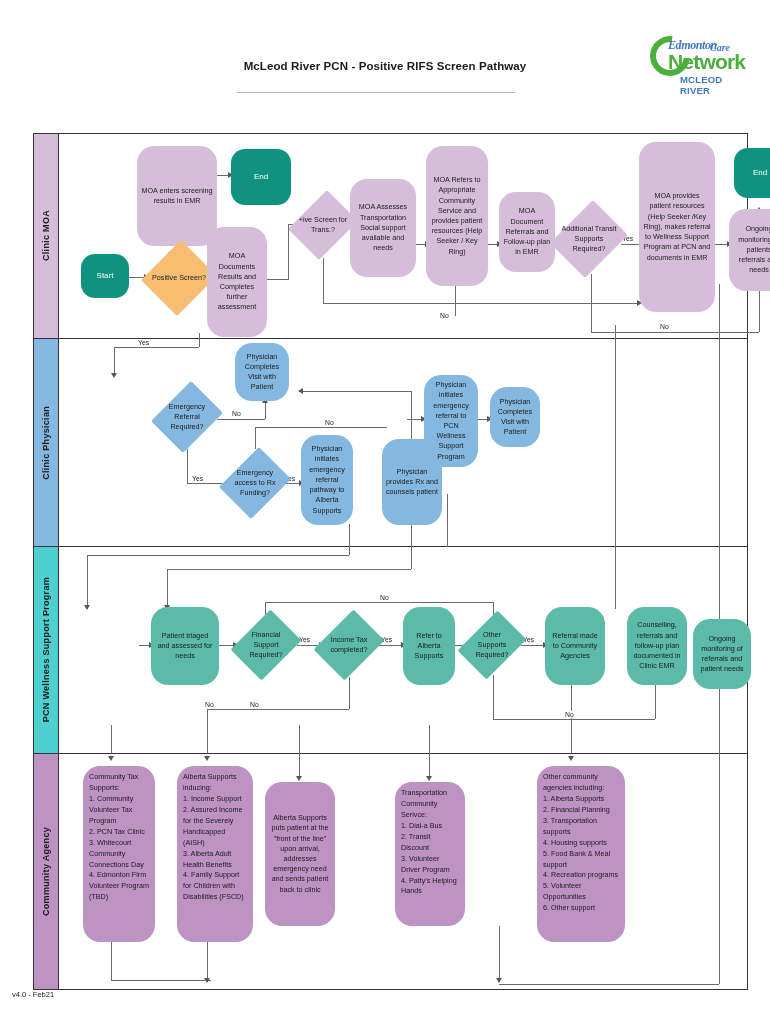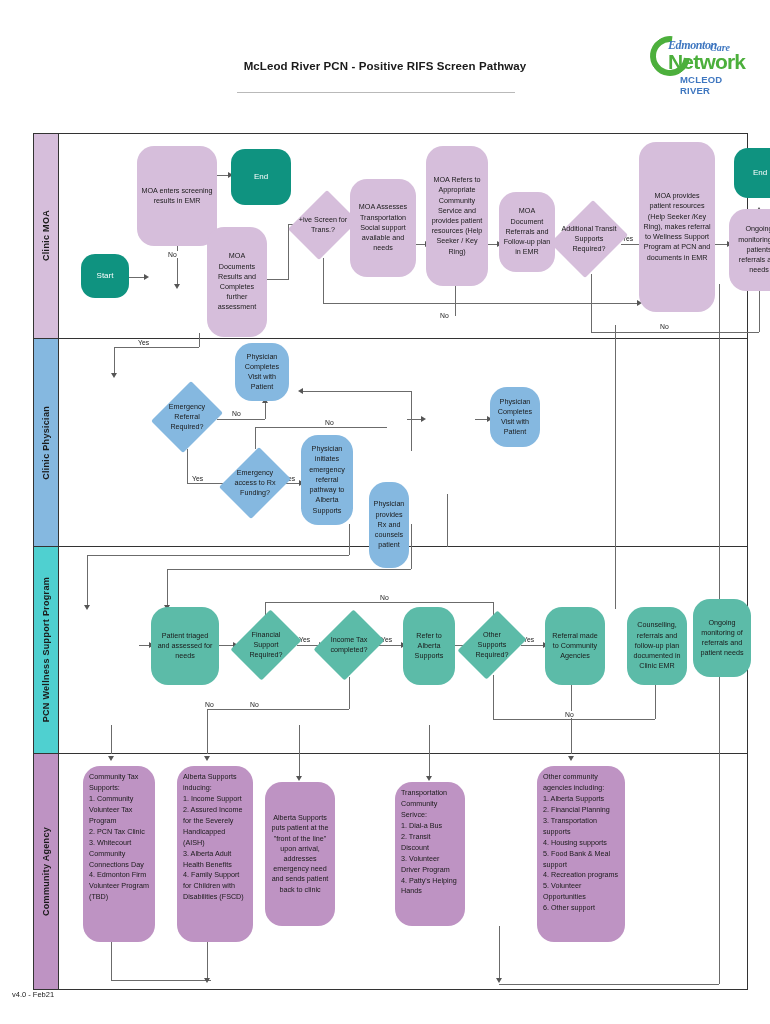--- a/index.html
+++ b/index.html
@@ -242,20 +242,24 @@
         <div class="ln lnv" style="left:700px; top:155px; height:43px;"></div>
         <div class="arw arw-u" style="left:697px; top:150px;"></div>
         <div class="lbl" style="left:600px; top:189px;">No</div>
 
         <div class="node proc p-moa" style="left:78px; top:12px; width:80px; height:100px;">MOA enters screening results in EMR</div>
 
         <div class="node term p-term" style="left:172px; top:15px; width:60px; height:56px;">End</div>
 
         <div class="node term p-term" style="left:22px; top:120px; width:48px; height:44px;">Start</div>
 
+        <div class="dia d-orng" style="left:84px; top:104px; width:72px; height:80px;">
+          <div class="shape"></div>
+          <div class="txt">Positive Screen?</div>
+        </div>
 
         <div class="node proc p-moa" style="left:148px; top:93px; width:60px; height:110px;">MOA Documents Results and Completes further assessment</div>
 
         <div class="dia d-moa" style="left:233px; top:52px; width:62px; height:78px;">
           <div class="shape"></div>
           <div class="txt">+ive Screen for Trans.?</div>
         </div>
 
         <div class="node proc p-moa" style="left:291px; top:45px; width:66px; height:98px;">MOA Assesses Transportation Social support available and needs</div>
 
@@ -332,22 +336,23 @@
 
         <div class="node proc p-phys" style="left:176px; top:4px; width:54px; height:58px;">Physician Completes Visit with Patient</div>
 
         <div class="dia d-phys" style="left:164px; top:104px; width:64px; height:80px;">
           <div class="shape"></div>
           <div class="txt">Emergency access to Rx Funding?</div>
         </div>
 
         <div class="node proc p-phys" style="left:242px; top:96px; width:52px; height:90px;">Physician initiates emergency referral pathway to Alberta Supports</div>
 
-        <div class="node proc p-phys" style="left:310px; top:100px; width:40px; height:86px;margin-top:43px;">Physician provides Rx and counsels patient</div>
-
+        <div class="node proc p-phys" style="left:323px; top:100px; width:60px; height:86px;">Physician provides Rx and counsels patient</div>
+
+        <div class="node proc p-phys" style="left:365px; top:36px; width:54px; height:92px;">Physician initiates emergency referral to PCN Wellness Support Program</div>
 
         <div class="node proc p-phys" style="left:431px; top:48px; width:50px; height:60px;">Physician Completes Visit with Patient</div>
 
       </div>
     </div>
 
     <div class="lane" style="top:413px; height:207px;">
       <div class="lane-hdr" style="background:#4FD0D0;">
         <span>PCN Wellness Support Program</span>
       </div>
@@ -433,21 +438,21 @@
 
         <div class="dia d-well" style="left:404px; top:58px; width:58px; height:80px;">
           <div class="shape"></div>
           <div class="txt">Other Supports Required?</div>
         </div>
 
         <div class="node proc p-well" style="left:486px; top:60px; width:60px; height:78px;">Referral made to Community Agencies</div>
 
         <div class="node proc p-well" style="left:568px; top:60px; width:60px; height:78px;">Counselling, referrals and follow-up plan documented in Clinic EMR</div>
 
-        <div class="node proc p-well" style="left:634px; top:52px; width:58px; height:78px;">Ongoing monitoring of referrals and patient needs</div>
+        <div class="node proc p-well" style="left:634px; top:72px; width:58px; height:70px;">Ongoing monitoring of referrals and patient needs</div>
 
       </div>
     </div>
 
     <div class="lane" style="top:620px; height:235px; border-bottom:none;">
       <div class="lane-hdr" style="background:#BE93C3;">
         <span>Community Agency</span>
       </div>
       <div class="lane-body">
 

